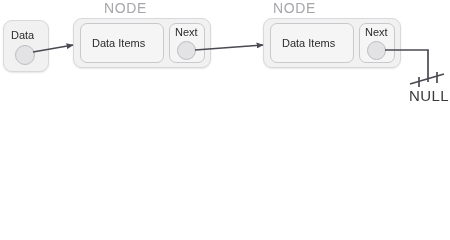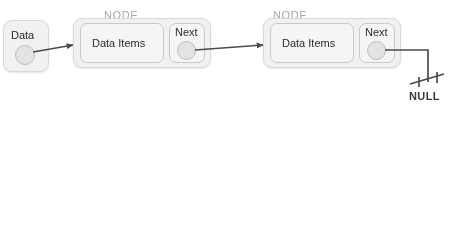--- a/index.html
+++ b/index.html
@@ -52,32 +52,31 @@
     position: absolute;
     box-sizing: border-box;
     background: #e3e3e5;
     border: 1px solid #bdbdc2;
     border-radius: 50%;
   }
 
   .node-caption {
     position: absolute;
     color: #a6a6ab;
-    font-size: 11px;
+    font-size: 14px;
     letter-spacing: 0.6px;
     line-height: 11px;
     white-space: nowrap;
-    margin-top: 7px;
   }
 
   .null-caption {
     position: absolute;
     color: #3a3a3c;
-    font-size: 11px;
-    font-weight: bold;
+    font-size: 15px;
+    font-weight: normal;
     letter-spacing: 0.4px;
     line-height: 12px;
     white-space: nowrap;
   }
 
   
   #head-shell { left: 3px;  top: 20px; width: 46px; height: 52px; }
   #head-label { left: 11px; top: 29px; }
   #head-dot   { left: 15px; top: 45px; width: 20px; height: 20px; }
 

